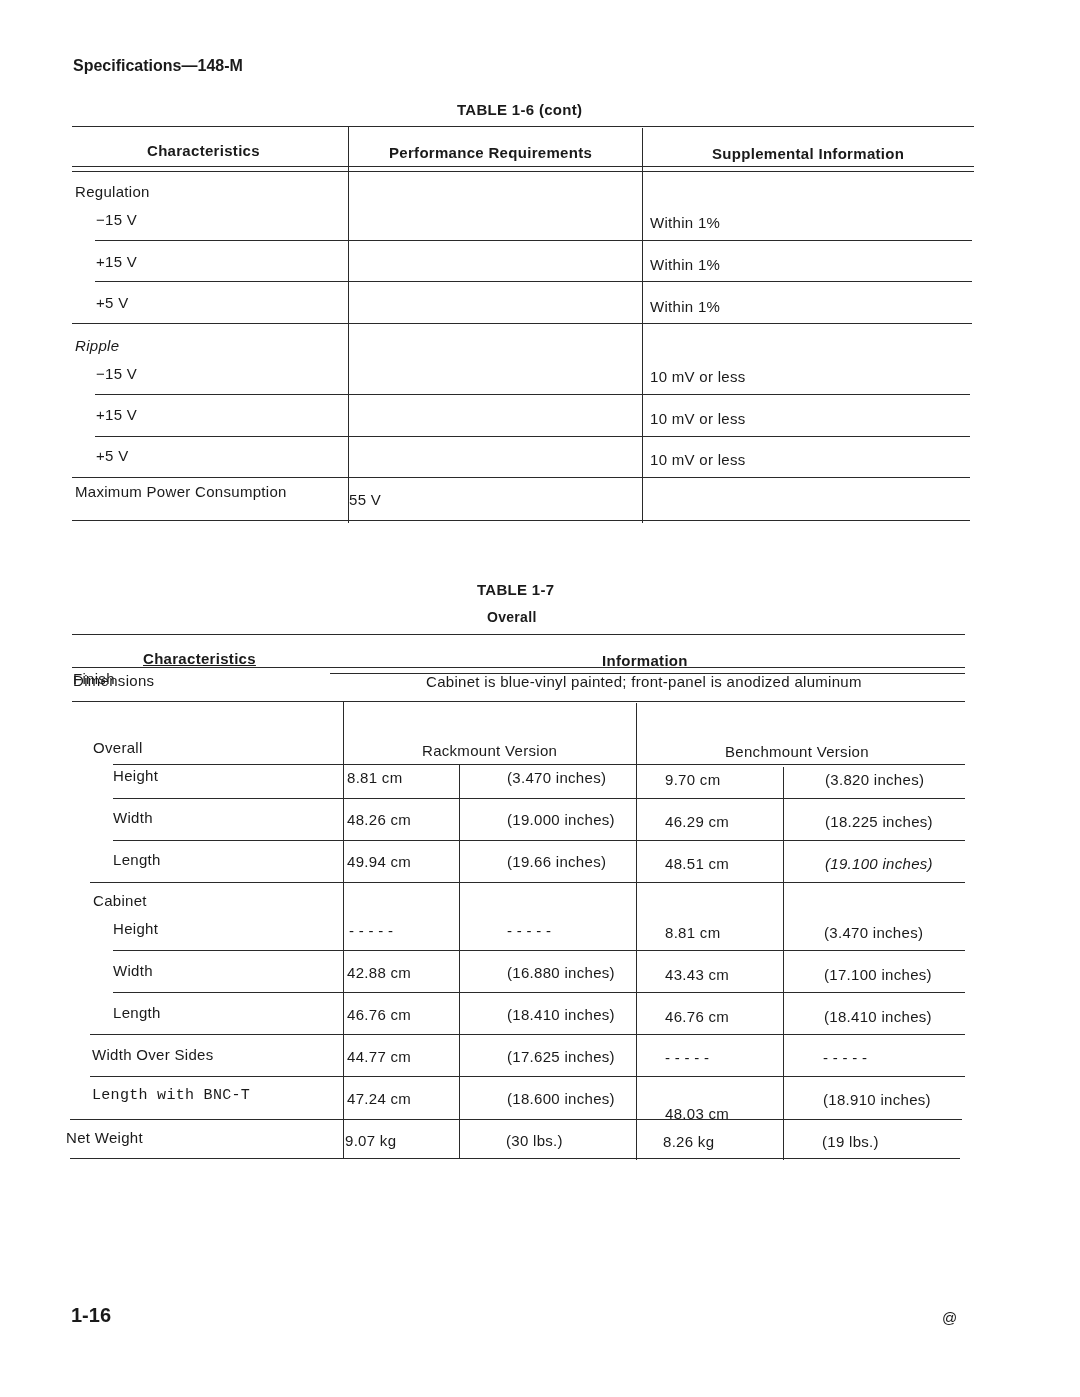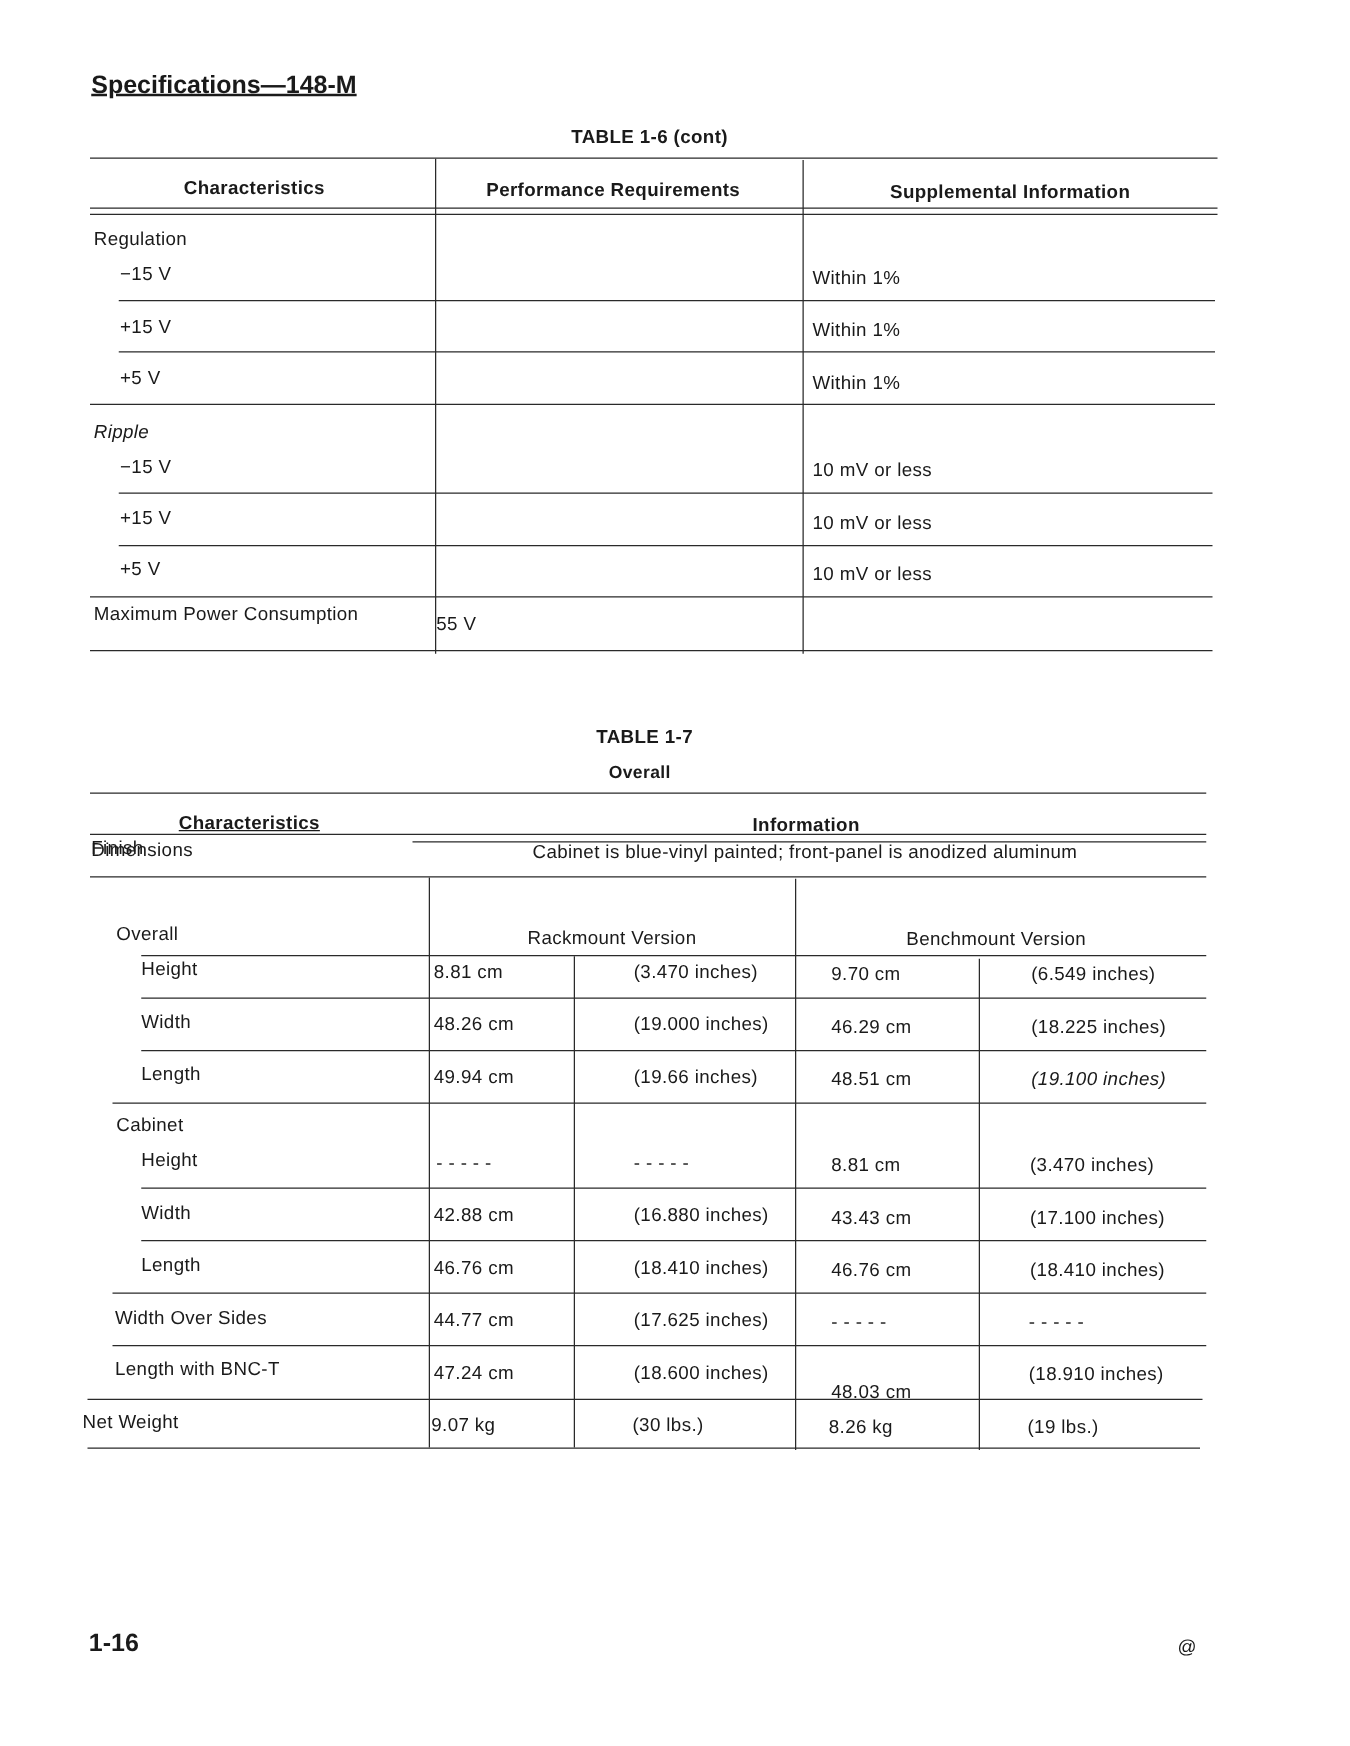--- a/index.html
+++ b/index.html
@@ -4,21 +4,21 @@
 <style>
   html, body { margin: 0; padding: 0; background: #ffffff; }
   body { width: 1080px; height: 1397px; position: relative; overflow: hidden;
          font-family: "Liberation Sans", sans-serif; color: #1a1a1a; }
   .abs { position: absolute; white-space: nowrap; }
   .t { font-size: 15px; letter-spacing: 0.3px; }
   .b { font-weight: bold; }
   .hl { position: absolute; height: 0; border-top: 1.5px solid #2a2a2a; }
   .vl { position: absolute; width: 0; border-left: 1.5px solid #2a2a2a; }
   .thin { border-top-width: 1px; }
-  .title { font-size: 20px; font-weight: bold; text-decoration: underline; }
+  .title { font-size: 16px; font-weight: bold; }
   .pg { font-size: 20px; font-weight: bold; }
 </style>
 </head>
 <body>
 
 <div class="abs title" style="left:73px;top:57px;">Specifications—148-M</div>
 
 <div class="abs b t" style="left:457px;top:101px;">TABLE 1-6 (cont)</div>
 
 <div>
@@ -101,21 +101,21 @@
   <div class="abs t" style="left:93px;top:739px;">Overall</div>
   <div class="abs t" style="left:422px;top:742px;">Rackmount Version</div>
   <div class="abs t" style="left:725px;top:743px;">Benchmount Version</div>
   <div class="hl thin" style="left:113px;top:764px;width:852px;"></div>
 
   <div>
     <div class="abs t" style="left:113px;top:767px;">Height</div>
     <div class="abs t" style="left:347px;top:769px;">8.81 cm</div>
     <div class="abs t" style="left:507px;top:769px;">(3.470 inches)</div>
     <div class="abs t" style="left:665px;top:771px;">9.70 cm</div>
-    <div class="abs t" style="left:825px;top:771px;">(6.549 inches)</div>
+    <div class="abs t" style="left:825px;top:771px;">(3.820 inches)</div>
   </div>
   <div class="hl thin" style="left:113px;top:798px;width:852px;"></div>
   <div>
     <div class="abs t" style="left:113px;top:809px;">Width</div>
     <div class="abs t" style="left:347px;top:811px;">48.26 cm</div>
     <div class="abs t" style="left:507px;top:811px;">(19.000 inches)</div>
     <div class="abs t" style="left:665px;top:813px;">46.29 cm</div>
     <div class="abs t" style="left:825px;top:813px;">(18.225 inches)</div>
   </div>
   <div class="hl thin" style="left:113px;top:840px;width:852px;"></div>
@@ -157,21 +157,21 @@
   <div>
     <div class="abs t" style="left:92px;top:1046px;">Width Over Sides</div>
     <div class="abs t" style="left:347px;top:1048px;">44.77 cm</div>
     <div class="abs t" style="left:507px;top:1048px;">(17.625 inches)</div>
     <div class="abs t" style="left:665px;top:1049px;">- - - - -</div>
     <div class="abs t" style="left:823px;top:1049px;">- - - - -</div>
   </div>
   <div class="hl thin" style="left:90px;top:1076px;width:875px;"></div>
 
   <div>
-    <div class="abs t" style="left:92px;top:1087px;">Length with BNC-T</div>
+    <div class="abs t" style="left:92px;top:1087px;font-family:Liberation Mono, monospace;">Length with BNC-T</div>
     <div class="abs t" style="left:347px;top:1090px;">47.24 cm</div>
     <div class="abs t" style="left:507px;top:1090px;">(18.600 inches)</div>
     <div class="abs t" style="left:665px;top:1091px;margin-top:14px;">48.03 cm</div>
     <div class="abs t" style="left:823px;top:1091px;">(18.910 inches)</div>
   </div>
   <div class="hl thin" style="left:70px;top:1119px;width:892px;"></div>
 
   <div>
     <div class="abs t" style="left:66px;top:1129px;">Net Weight</div>
     <div class="abs t" style="left:345px;top:1132px;">9.07 kg</div>

